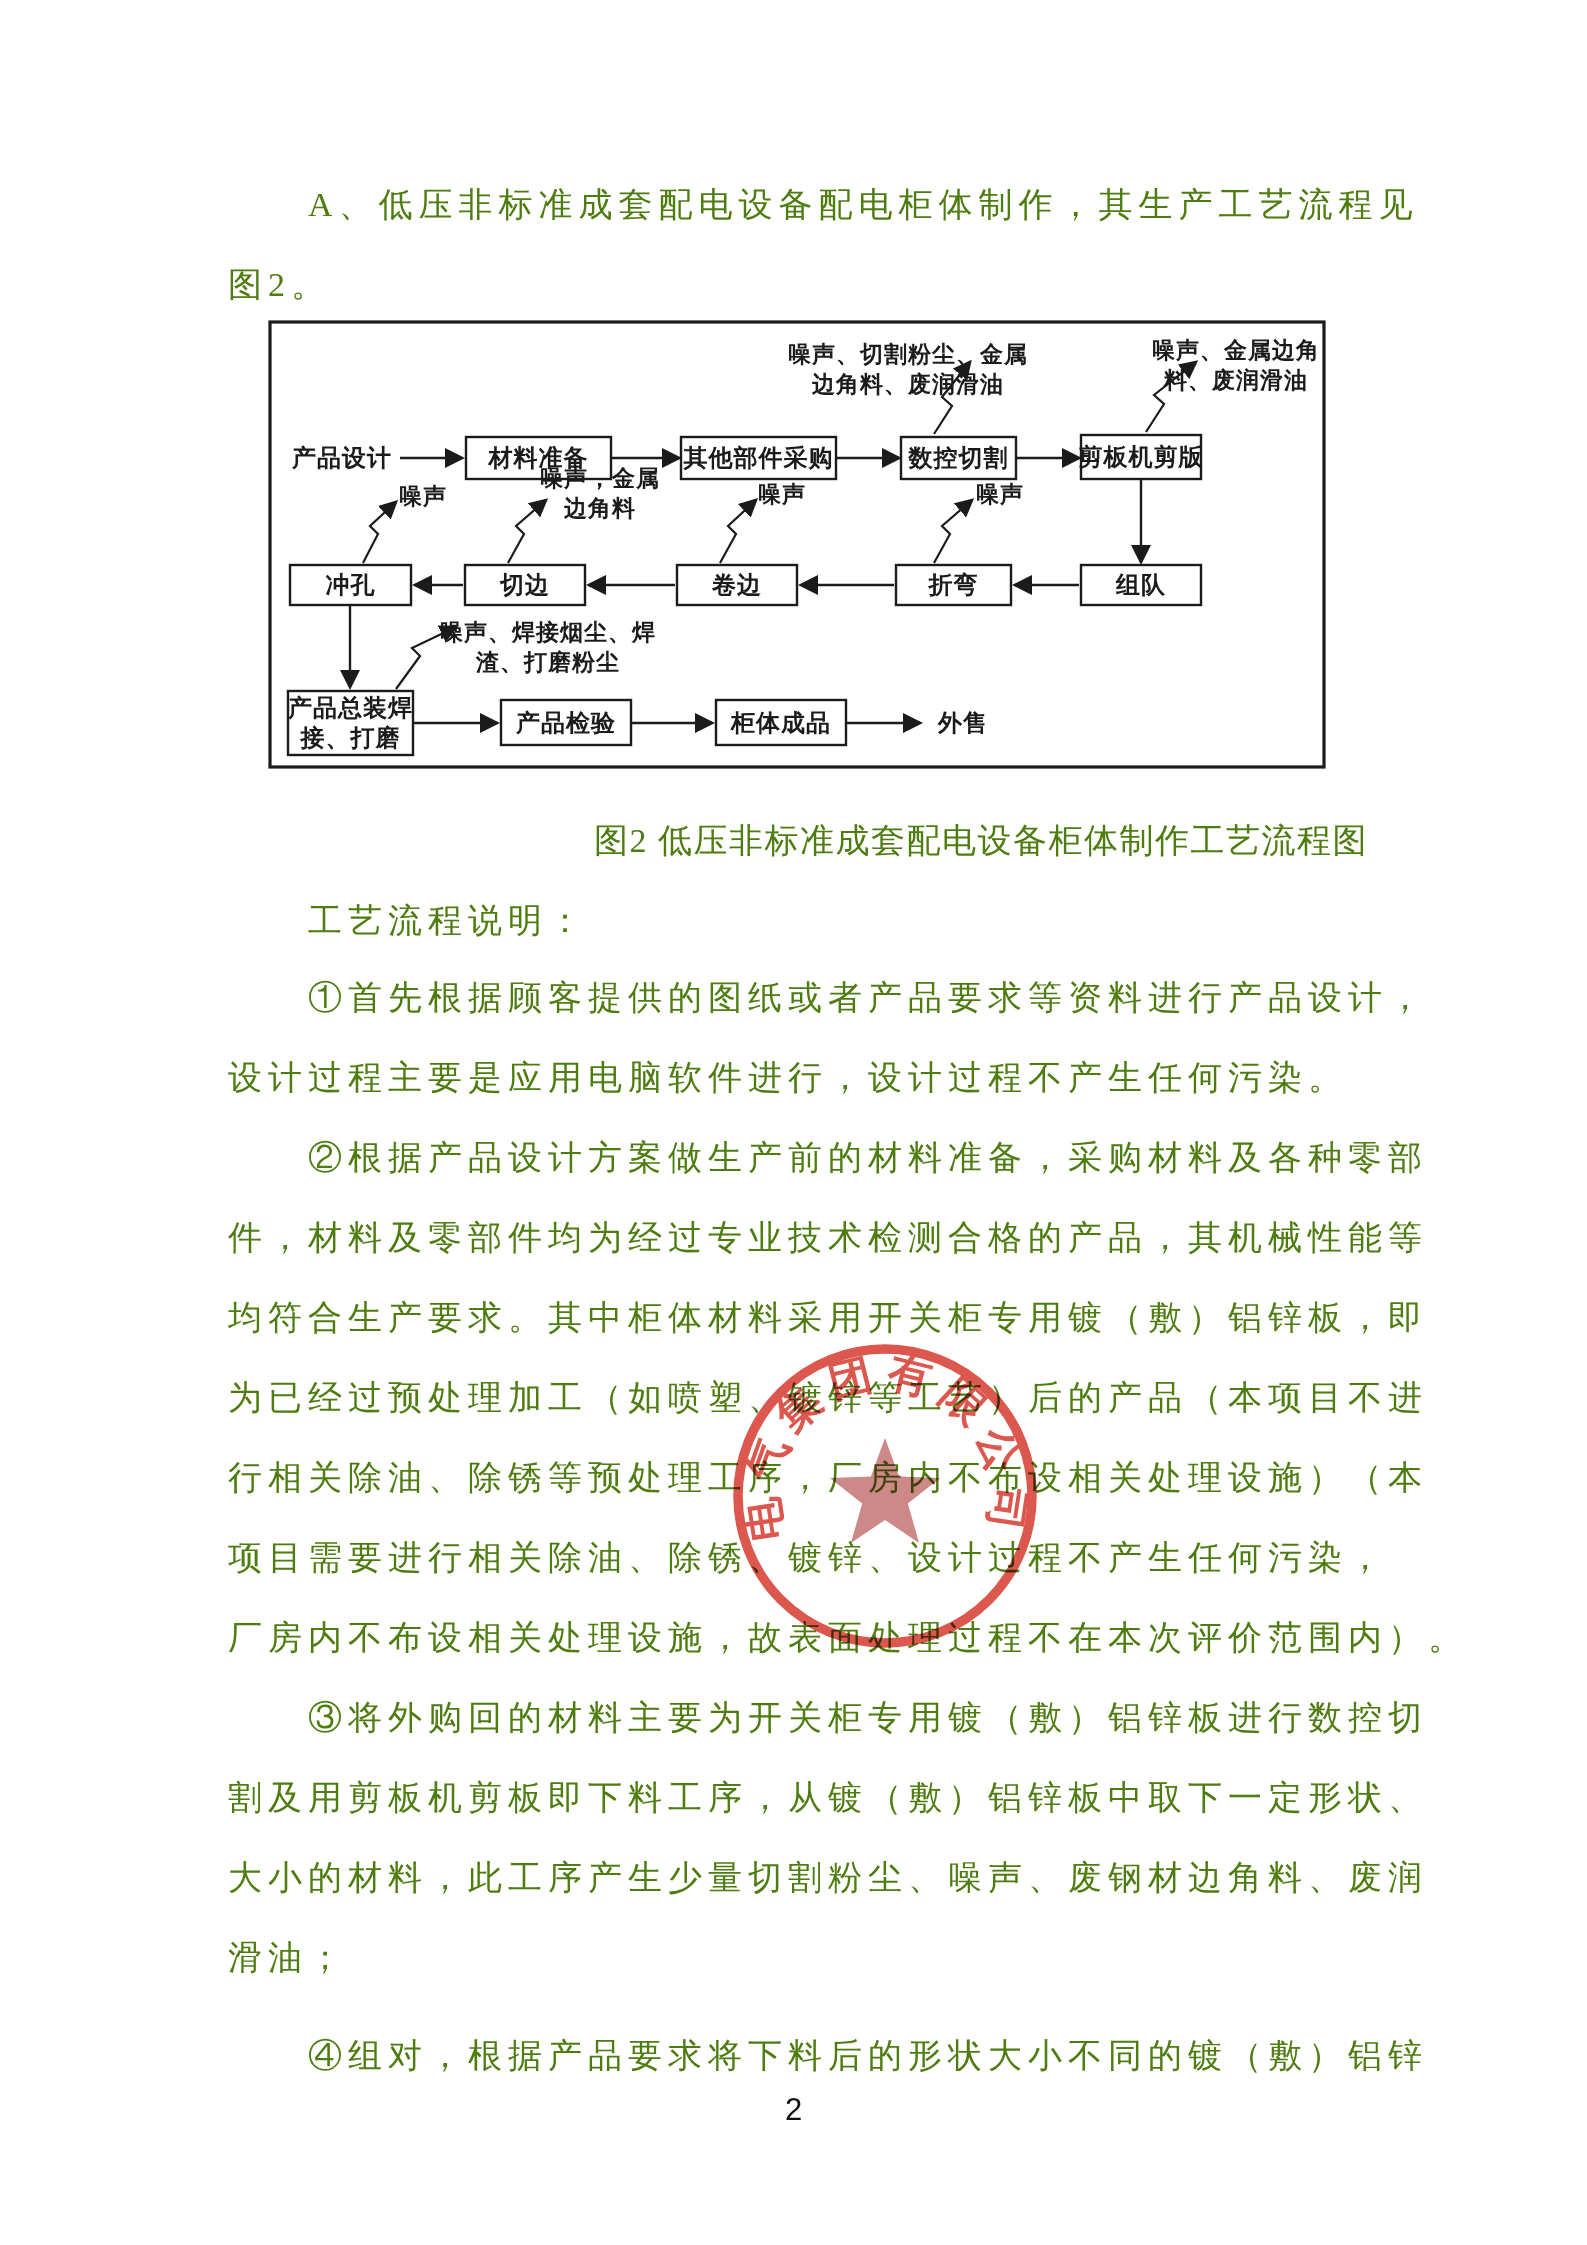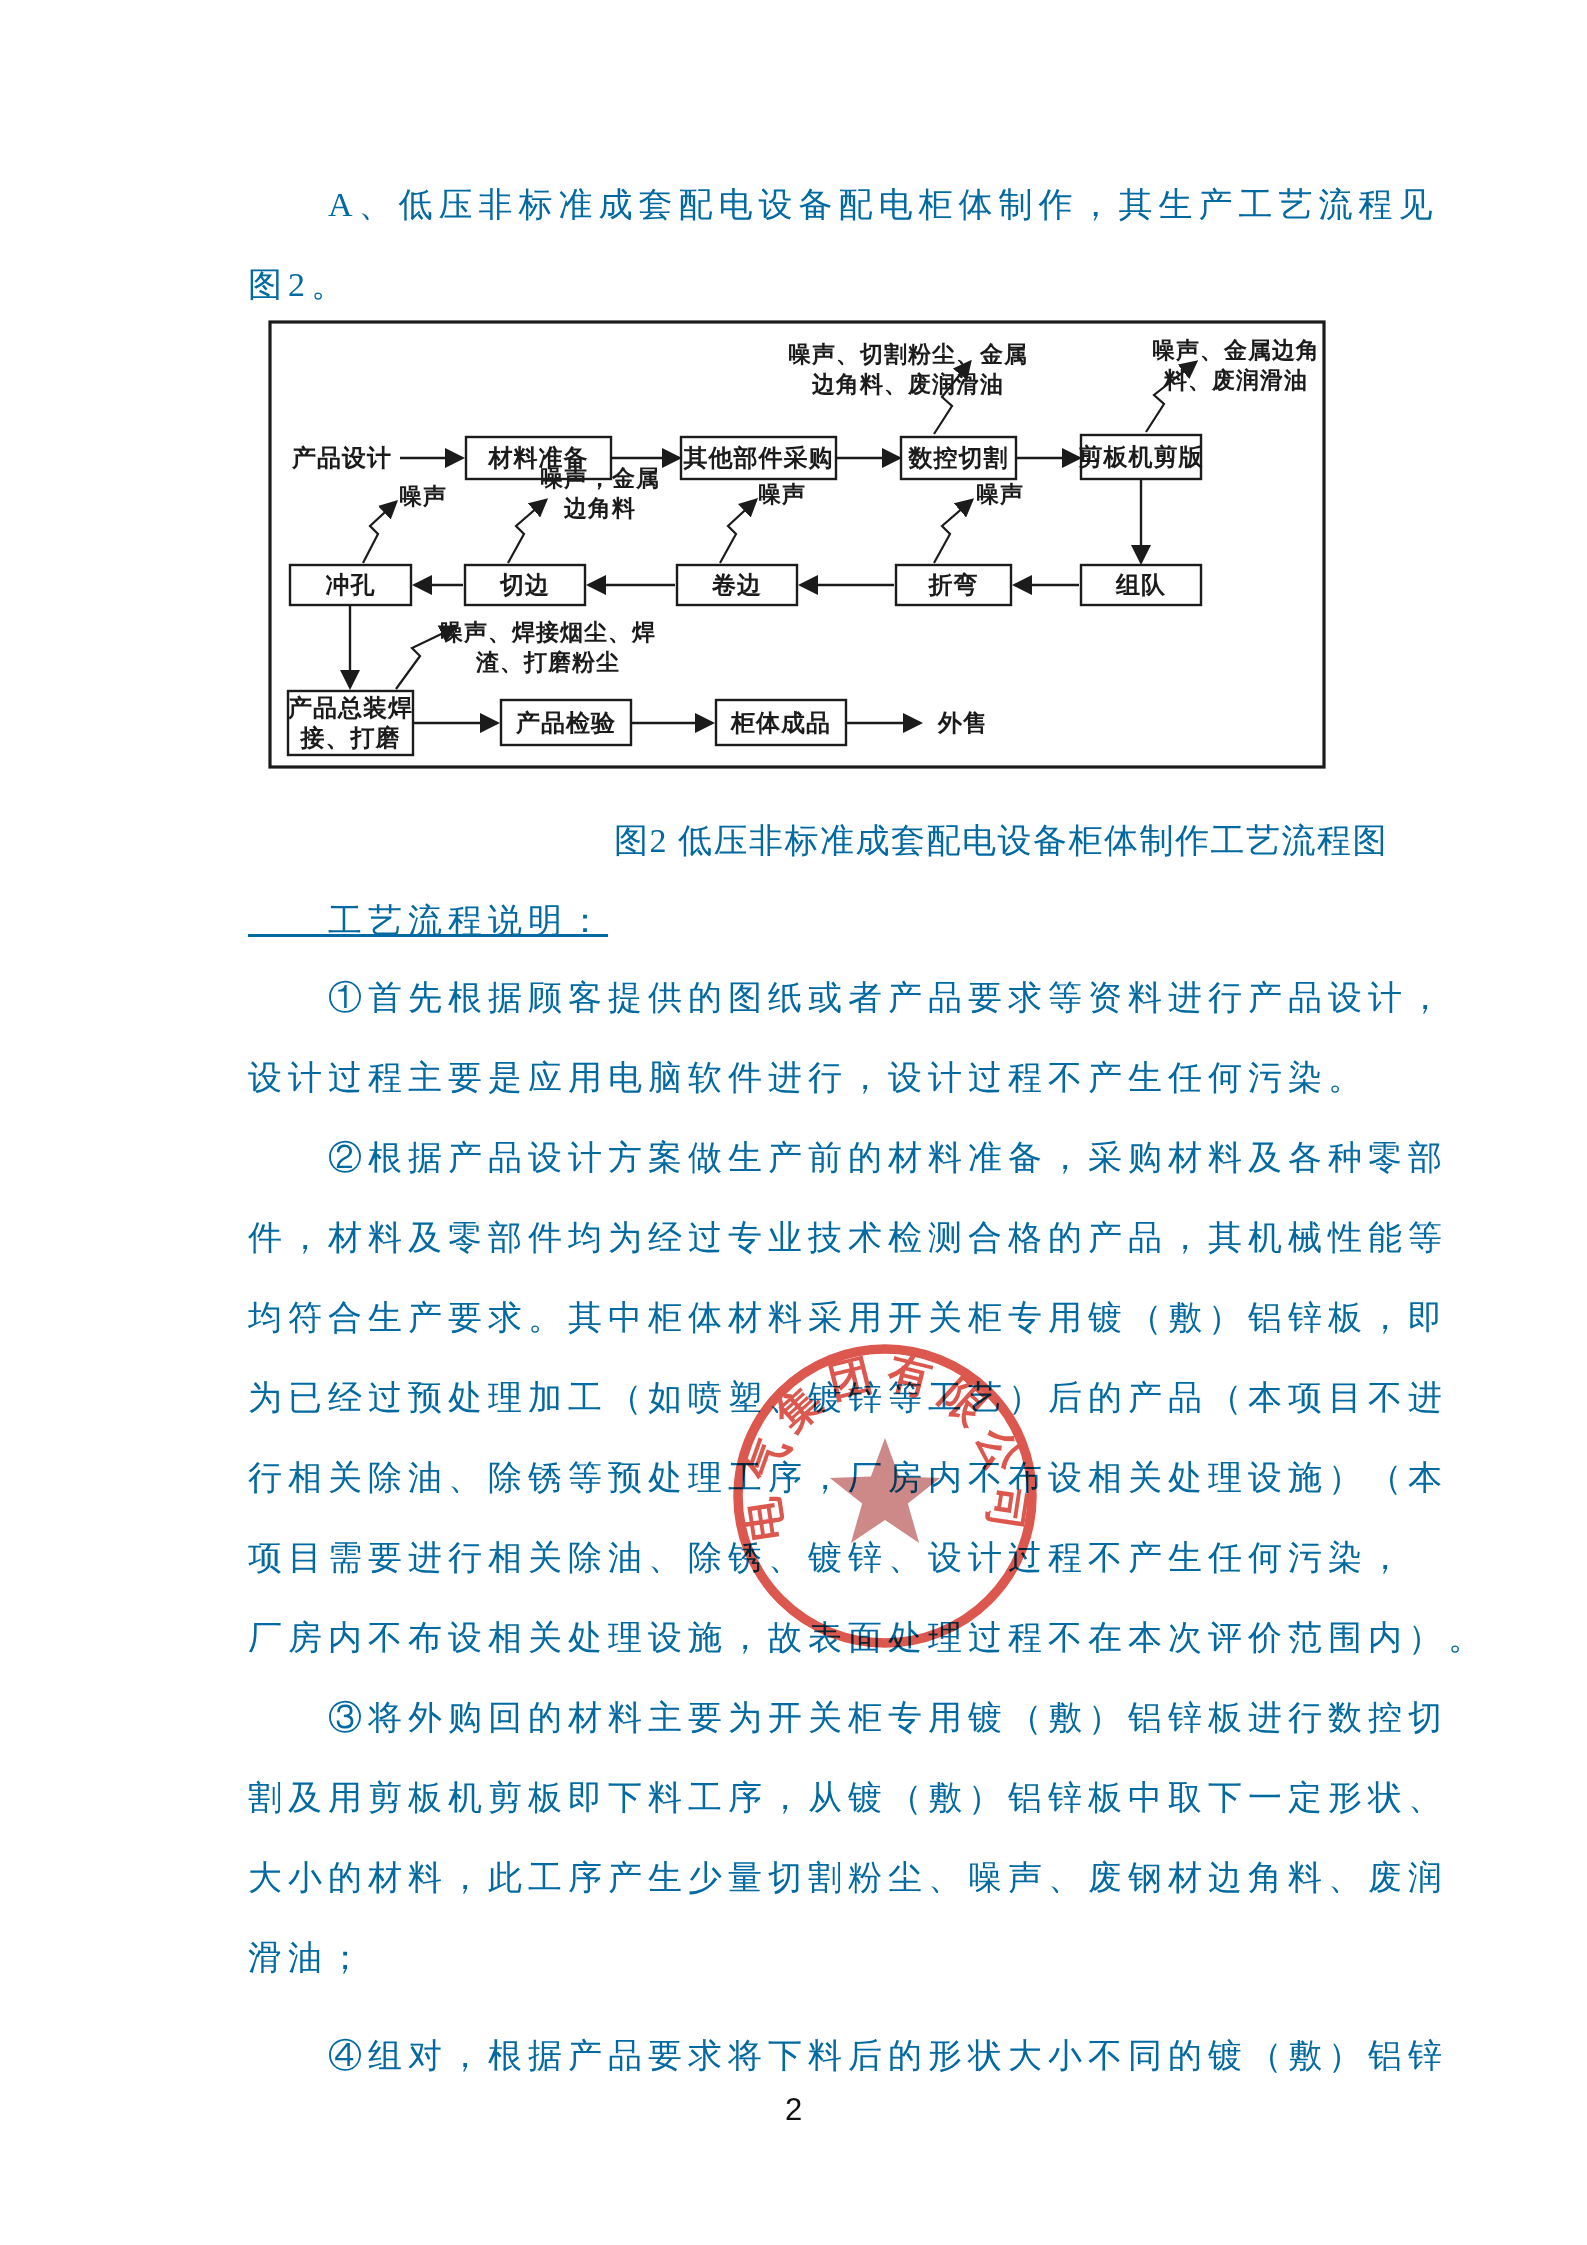--- a/index.html
+++ b/index.html
@@ -7,28 +7,28 @@
     position:relative;
     width:1587px;height:2245px;
     background:#ffffff;
     margin:0 auto;
     overflow:hidden;
     font-family:"Liberation Serif","DejaVu Serif",serif;
     color:#1d1d1d;
   }
   .bodyline{
     position:absolute;
-    left:248px;
+    left:228px;
     width:1140px;
     height:46px;
     font-size:34px;
     letter-spacing:6px;
     white-space:nowrap;
     line-height:46px;
-    color:#0369a1;
+    color:#4d7c0f;
   }
   .bodyline.center{
     text-align:right;
     letter-spacing:1.5px;
   }
   .figure{
     position:absolute;
     left:268px;top:320px;
     width:1058px;height:449px;
   }
@@ -53,21 +53,21 @@
 </style>
 </head>
 <body>
 
 <div class="page">
 
   <div id="text-layer">
       <div class="bodyline" style="top: 182px;">　　A、低压非标准成套配电设备配电柜体制作，其生产工艺流程见</div>
       <div class="bodyline" style="top: 262px;">图2。</div>
       <div class="bodyline center" style="top: 818px;">图2 低压非标准成套配电设备柜体制作工艺流程图</div>
-      <div class="bodyline" style="top: 898px; text-decoration: underline;">　　工艺流程说明：</div>
+      <div class="bodyline" style="top: 898px;">　　工艺流程说明：</div>
       <div class="bodyline" style="top: 975px;">　　①首先根据顾客提供的图纸或者产品要求等资料进行产品设计，</div>
       <div class="bodyline" style="top: 1055px;">设计过程主要是应用电脑软件进行，设计过程不产生任何污染。</div>
       <div class="bodyline" style="top: 1135px;">　　②根据产品设计方案做生产前的材料准备，采购材料及各种零部</div>
       <div class="bodyline" style="top: 1215px;">件，材料及零部件均为经过专业技术检测合格的产品，其机械性能等</div>
       <div class="bodyline" style="top: 1295px;">均符合生产要求。其中柜体材料采用开关柜专用镀（敷）铝锌板，即</div>
       <div class="bodyline" style="top: 1375px;">为已经过预处理加工（如喷塑、镀锌等工艺）后的产品（本项目不进</div>
       <div class="bodyline" style="top: 1455px;">行相关除油、除锈等预处理工序，厂房内不布设相关处理设施）（本</div>
       <div class="bodyline" style="top: 1535px;">项目需要进行相关除油、除锈、镀锌、设计过程不产生任何污染，</div>
       <div class="bodyline" style="top: 1615px;">厂房内不布设相关处理设施，故表面处理过程不在本次评价范围内）。</div>
       <div class="bodyline" style="top: 1695px;">　　③将外购回的材料主要为开关柜专用镀（敷）铝锌板进行数控切</div>

